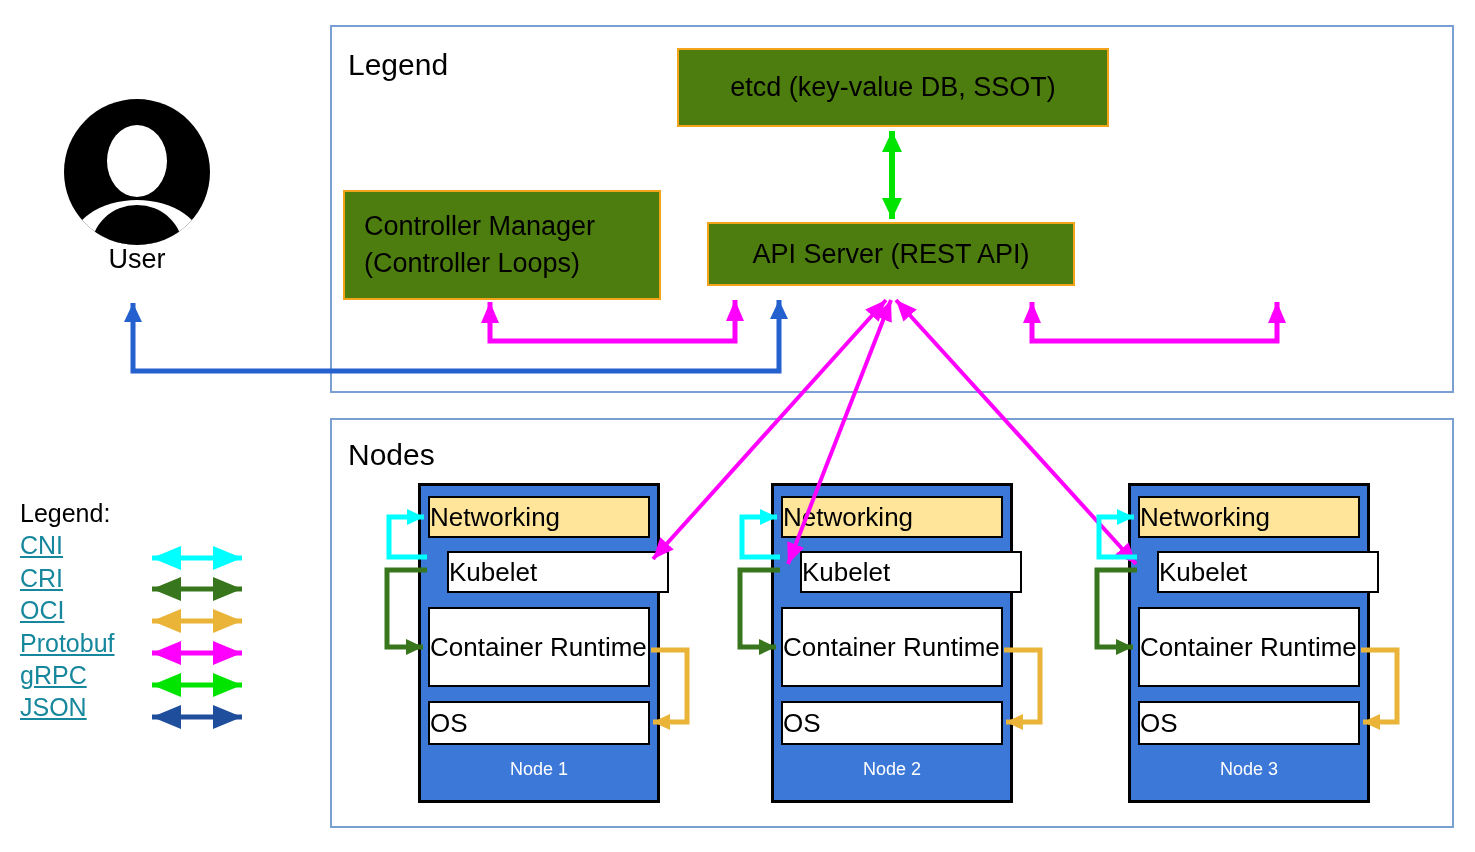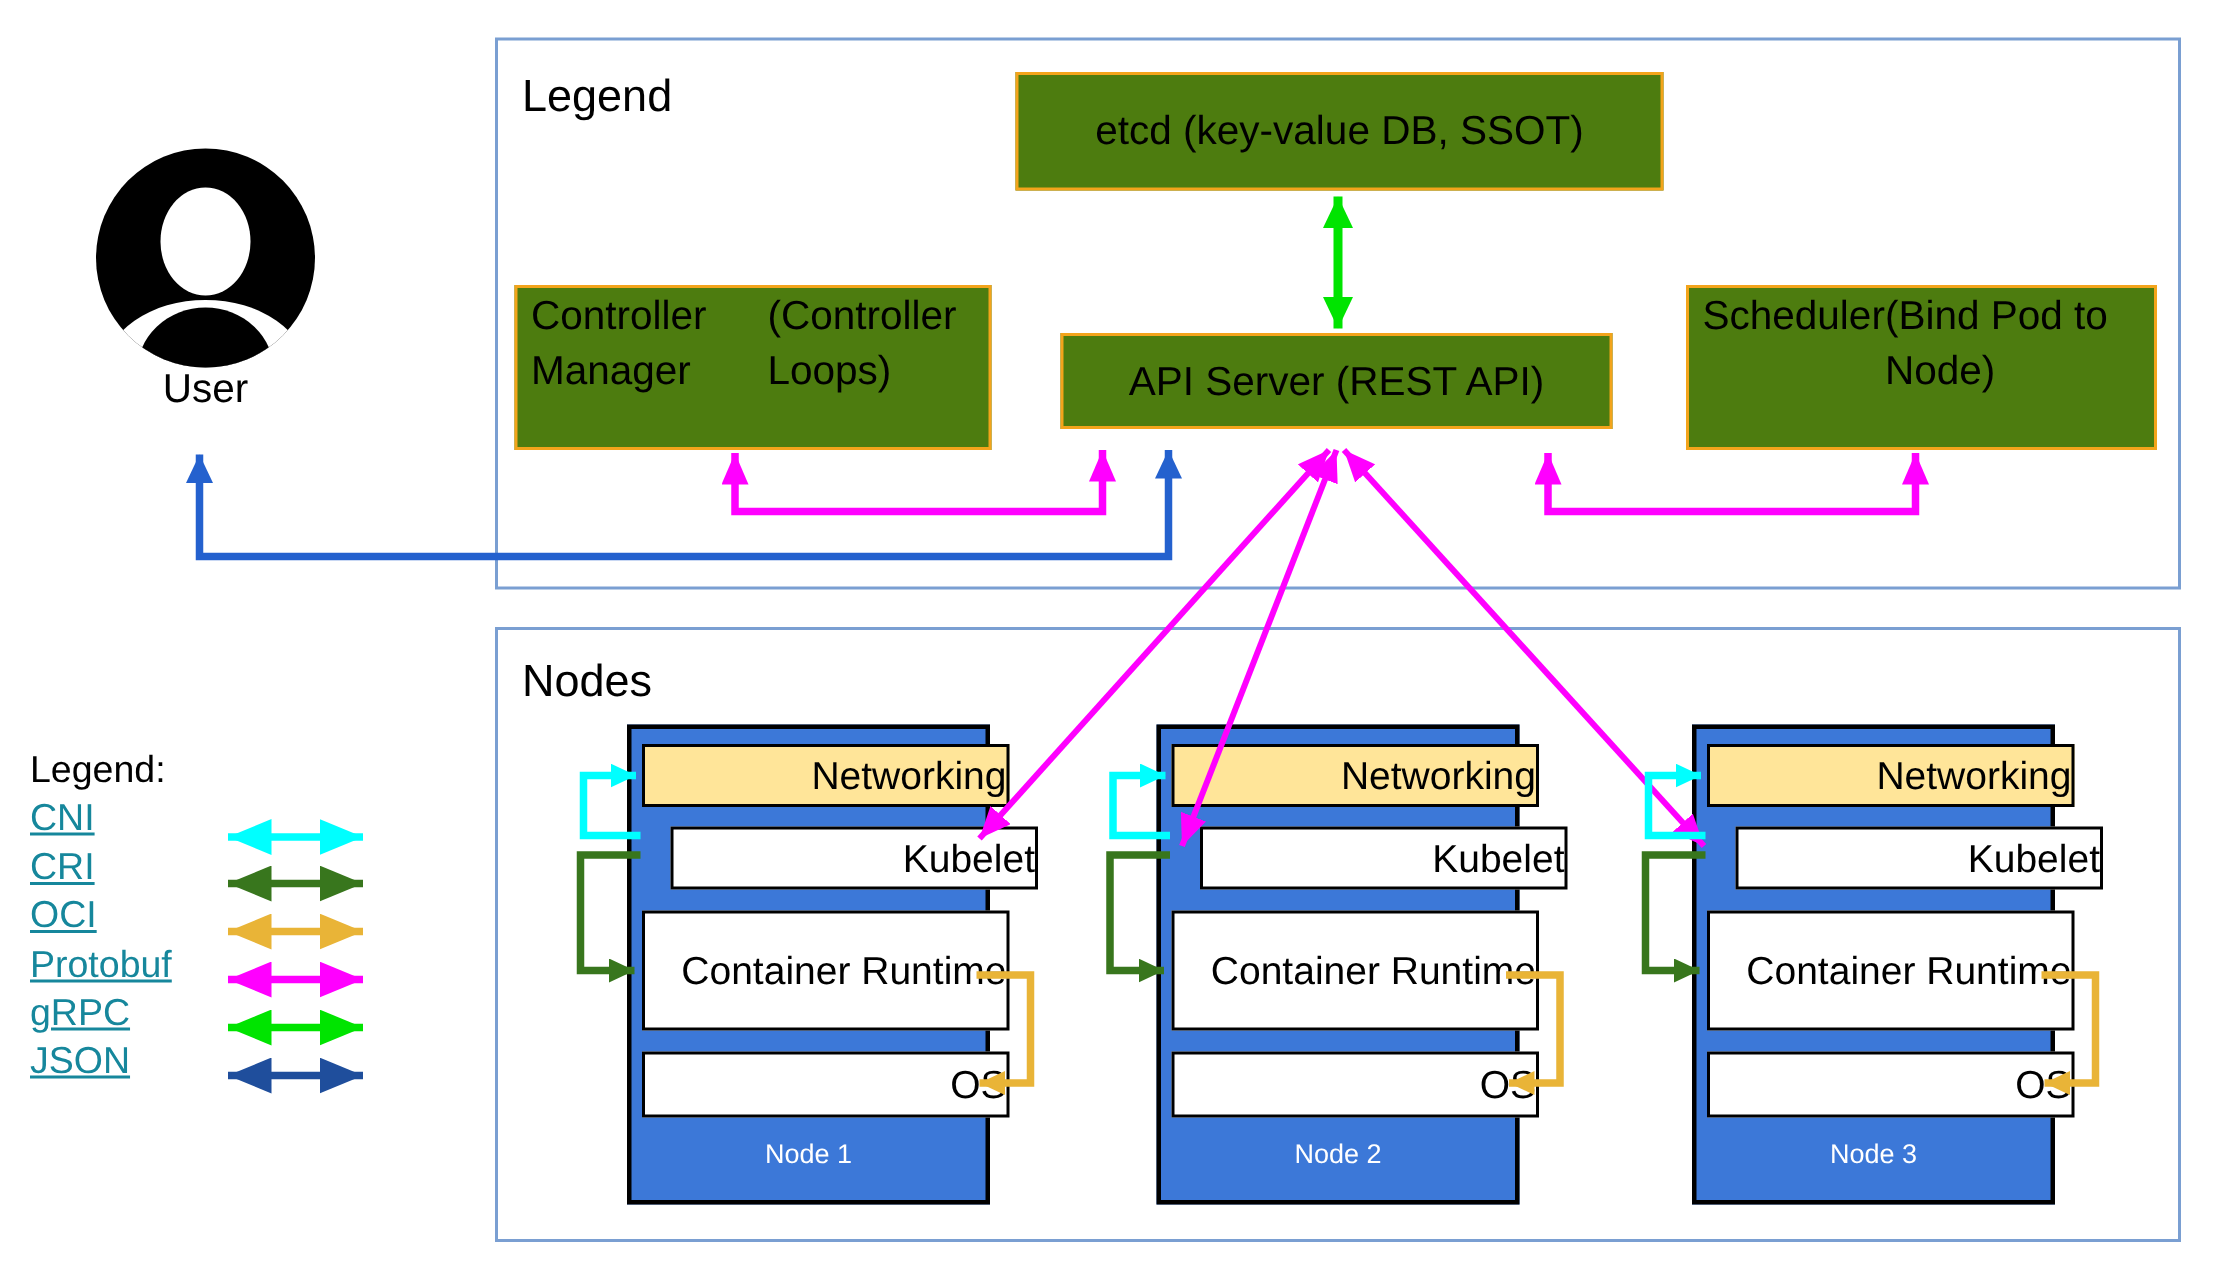--- a/index.html
+++ b/index.html
@@ -9,28 +9,28 @@
     font-family:"Liberation Sans", sans-serif; color:#000; overflow:hidden;
   }
   .abs { position:absolute; }
   .outer-box { position:absolute; border:2px solid var(--outer_border); background:transparent; }
   .section-label { position:absolute; font-size:30px; color:#000; white-space:nowrap; }
   .obox {
     position:absolute; border:2px solid var(--orange_border); background:#4d7c0f;
     display:flex; align-items:center; font-size:27px; color:#000;
   }
   .obox.center { justify-content:center; text-align:center; }
-  .obox.leftcol { justify-content:center; align-items:flex-start; padding-left:9px; line-height:37px; }
+  .obox.leftcol { flex-direction:column; justify-content:center; align-items:flex-start; padding-left:19px; line-height:37px; }
   .node {
     position:absolute; top:483px; width:242px; height:320px;
     background:var(--node_fill); border:3px solid #000;
   }
   .layer {
-    position:absolute; left:7px; width:245px; border:2px solid #000; background:#fff;
-    display:flex; align-items:center; justify-content:flex-end; text-align:center;
+    position:absolute; left:7px; width:222px; border:2px solid #000; background:#fff;
+    display:flex; align-items:center; justify-content:flex-start; text-align:center;
     font-size:26px; color:#000;
   }
   .layer.networking { top:10px;  height:42px; background:var(--networking_fill); }
   .layer.kubelet    { top:65px;  height:42px;margin-left:19px; }
   .layer.runtime    { top:121px; height:80px; line-height:33px; }
   .layer.os         { top:215px; height:44px; }
   .node-name {
     position:absolute; left:0; right:0; top:252px; height:62px;
     display:flex; align-items:center; justify-content:center;
     color:#fff; font-size:18px;
@@ -69,24 +69,20 @@
 
   <div class="obox leftcol" style="left:343px; top:190px; width:318px; height:110px;">
     <span>Controller Manager</span>
     <span>(Controller Loops)</span>
   </div>
 
   <div class="obox center" style="left:707px; top:222px; width:368px; height:64px;">
     <span>API Server (REST API)</span>
   </div>
 
-  <div class="obox leftcol" style="left:1124px; top:190px; width:314px; height:110px;">
-    <span>Scheduler</span>
-    <span>(Bind Pod to Node)</span>
-  </div>
 
   <div class="outer-box" style="left:330px; top:418px; width:1124px; height:410px;"></div>
   <div class="section-label" style="left:348px; top:438px;">Nodes</div>
 
   <div class="node" style="left:418px;">
     <div class="layer networking">
       <span>Networking</span>
       </div>
     <div class="layer kubelet">
       <span>Kubelet</span>

